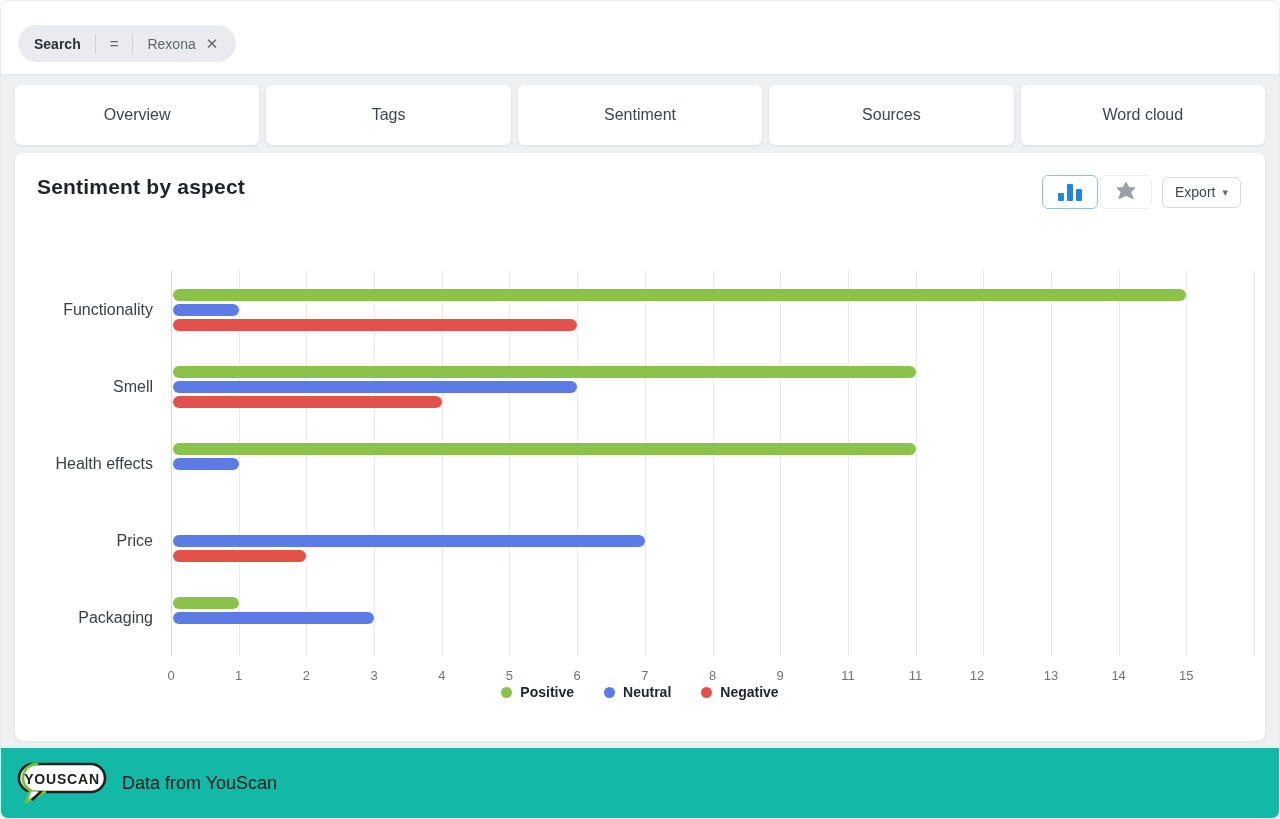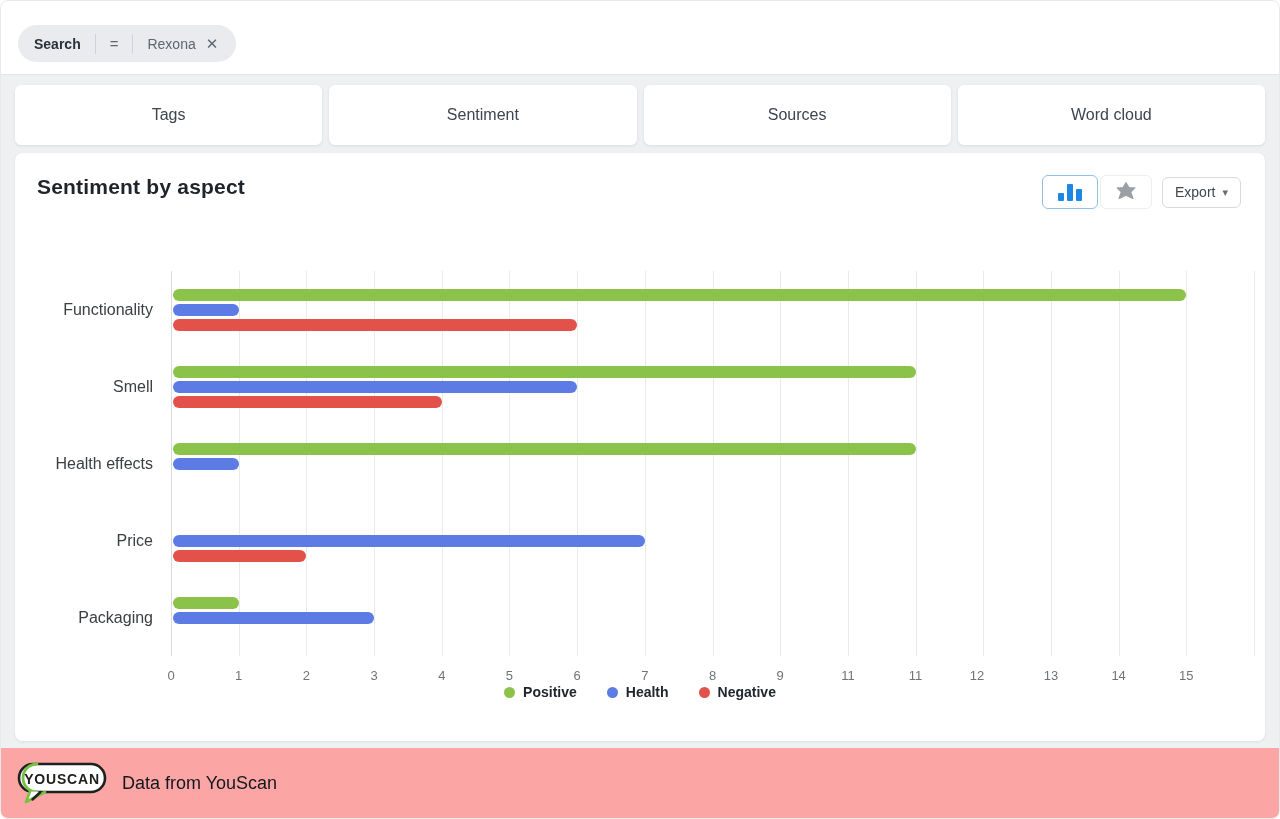--- a/index.html
+++ b/index.html
@@ -70,21 +70,21 @@
     position: absolute; width: 150px; left: -168px; text-align: right;
     font-size: 16px; color: #3c4043; line-height: 22px;
   }
   .bar { position: absolute; height: 12px; border-radius: 6px; left: 2px; }
   .x-tick { position: absolute; top: 397px; transform: translateX(-50%); font-size: 13px; color: #6f7479; }
   .legend { display: flex; justify-content: center; gap: 30px; margin-top: 28px; }
   .legend-item { display: flex; align-items: center; gap: 8px; font-size: 14px; font-weight: bold; color: #20262e; cursor: pointer; }
   .legend-dot { width: 11px; height: 11px; border-radius: 50%; }
 
   
-  .footer { height: 71px; background: #fca5a5; display: flex; align-items: center; padding-left: 14px; gap: 13px; }
+  .footer { height: 71px; background: #14b8a6; display: flex; align-items: center; padding-left: 14px; gap: 13px; }
   .footer-text { font-size: 18px; color: #14181d; }
 </style>
 </head>
 <body>
 
 <div class="page">
 
   <div class="topbar">
     <div class="filter-chip">
       <span class="chip-field">Search</span>
@@ -92,20 +92,21 @@
       <span class="chip-op">=</span>
       <span class="chip-sep"></span>
       <span class="chip-value">Rexona</span>
       <span class="chip-close">✕</span>
     </div>
   </div>
 
   <div class="grayband">
 
     <div class="tabs">
+        <div class="tab">Overview</div>
         <div class="tab">Tags</div>
         <div class="tab">Sentiment</div>
         <div class="tab">Sources</div>
         <div class="tab">Word cloud</div>
       </div>
 
     <div class="card">
       <div class="card-header">
         <div class="card-title">Sentiment by aspect</div>
         <div class="toolbar">
@@ -181,21 +182,21 @@
           <div class="bar" style="top: 278.5px; width: 133.375px; background: rgb(226, 82, 74);"></div>
         </div>
 
       <div class="legend">
           <div class="legend-item">
             <span class="legend-dot" style="background: rgb(139, 195, 74);"></span>
             <span>Positive</span>
           </div>
           <div class="legend-item">
             <span class="legend-dot" style="background: rgb(92, 123, 229);"></span>
-            <span>Health</span>
+            <span>Neutral</span>
           </div>
           <div class="legend-item">
             <span class="legend-dot" style="background: rgb(226, 82, 74);"></span>
             <span>Negative</span>
           </div>
         </div>
     </div>
   </div>
 
   <div class="footer">

